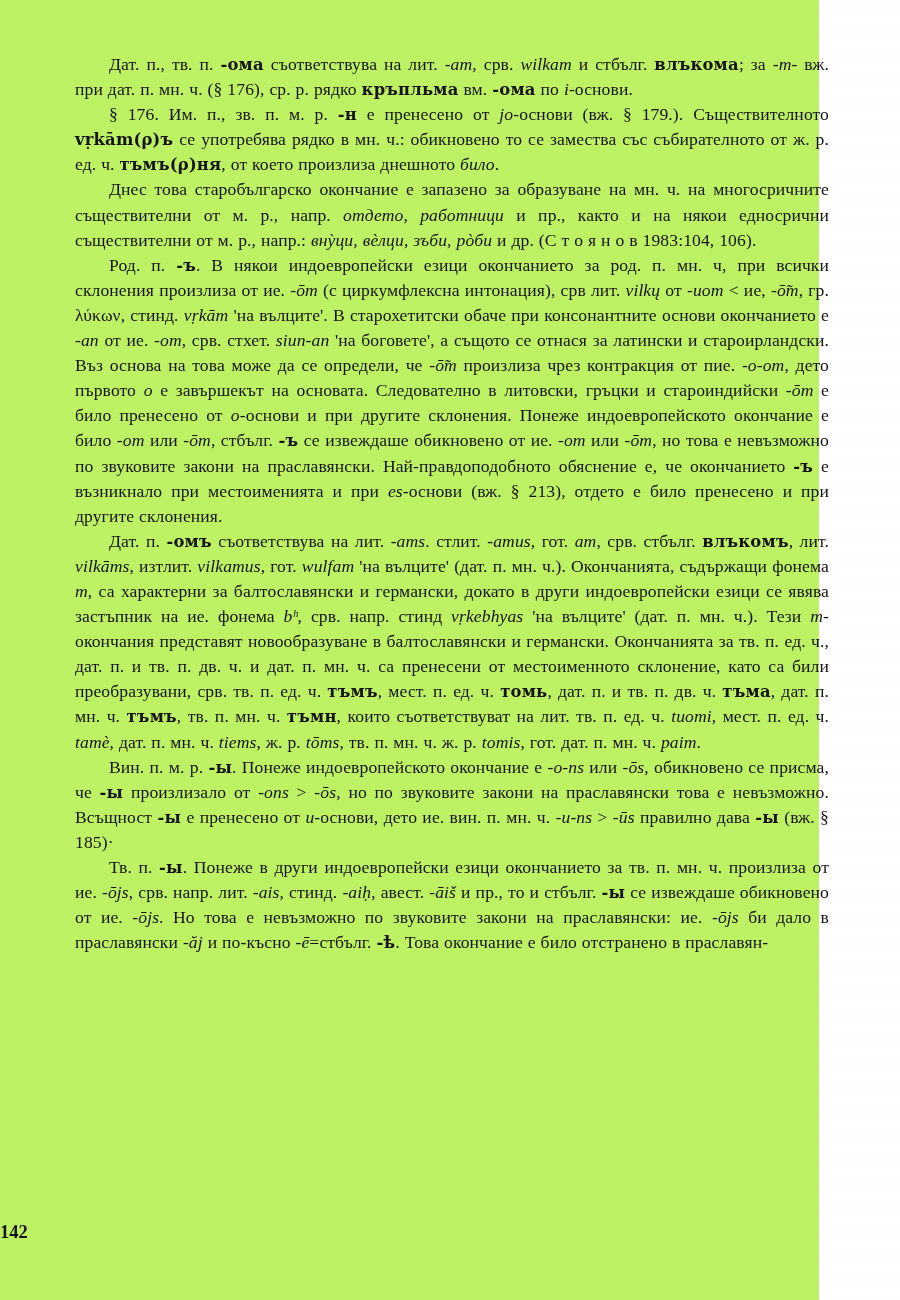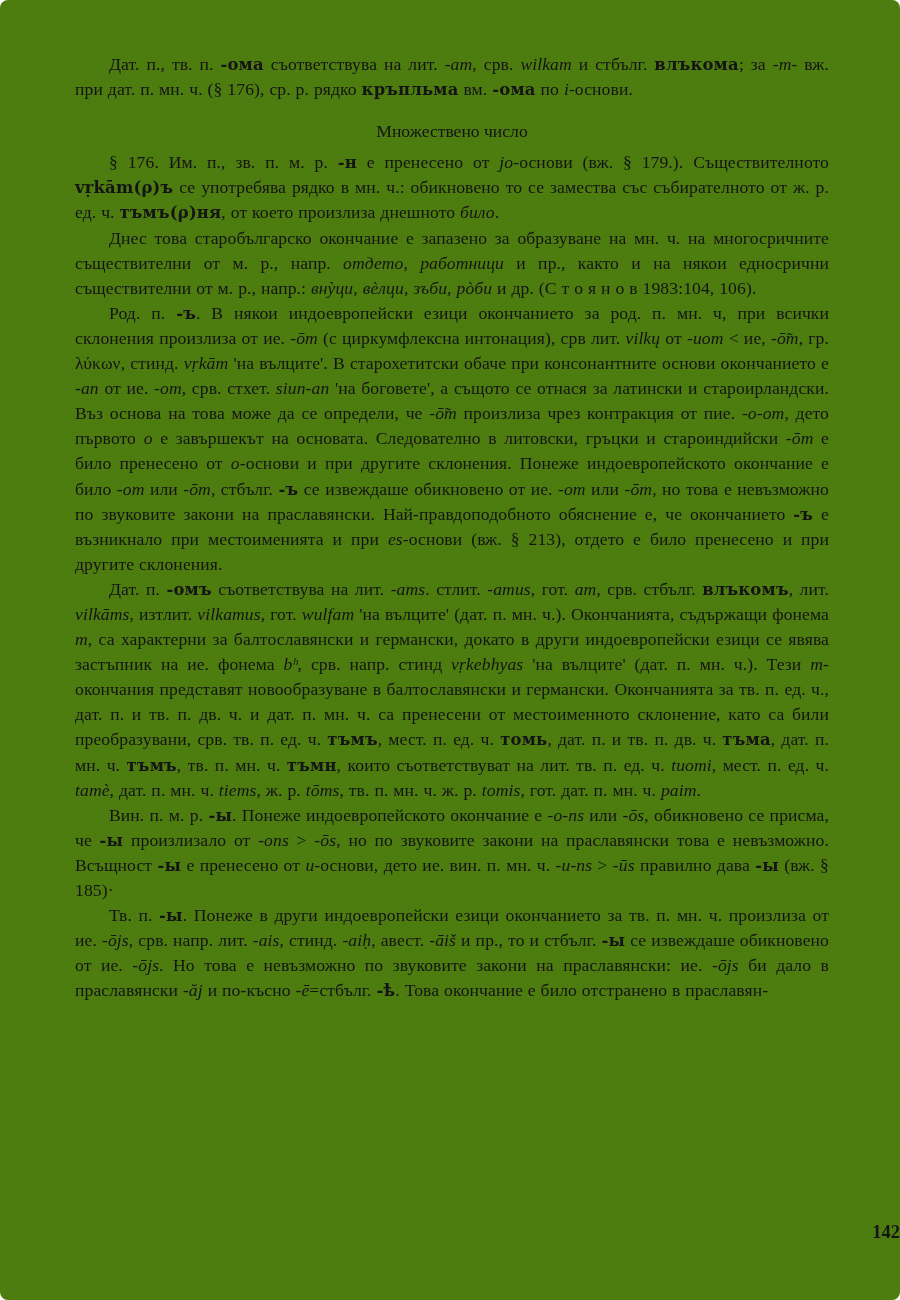--- a/index.html
+++ b/index.html
@@ -11,24 +11,23 @@
     width: 900px;
     height: 1300px;
     font-family: "Liberation Serif", "DejaVu Serif", serif;
     color: #141414;
     position: relative;
     overflow: hidden;
   }
   .page {
     position: absolute;
     left: 0; top: 0;
-    width: 900px;
+    width: 819px;
     height: 1300px;
-    background: #4d7c0f;
-    border-radius: 8px;
+    background: #bef264;
   }
   .content {
     position: absolute;
     left: 75px;
     top: 52px;
     width: 754px;
   }
   p {
     margin: 0;
     font-size: 17.6px;
@@ -53,21 +52,21 @@
     font-size: 16.4px;
     letter-spacing: 0.2px;
   }
   .it { font-style: italic; }
   .gr { font-family: Liberation Serif, serif; font-style: normal; }
   .pagenum {
     position: absolute;
     left: 0;
     top: 1222px;
     width: 900px;
-    text-align: right;
+    text-align: left;
     font-size: 18.5px;
     font-weight: bold;
     font-family: "Liberation Serif", serif;
   }
   
   .grain {
     position: absolute;
     left: 0; top: 0; width: 900px; height: 1300px;
     pointer-events: none;
     opacity: 0.035;
@@ -78,21 +77,20 @@
 </style>
 </head>
 <body>
 
 <div class="page">
 
   <div class="content para-stack">
 
     <p class="indent">Дат. п., тв. п. <span class="ocs">-ома</span> съответствува на лит. <span class="it">-am</span>, срв. <span class="it">wilkam</span> и стбълг. <span class="ocs">влъкома</span>; за <span class="it">-m-</span> вж. при дат. п. мн. ч. (§ 176), ср. р. рядко <span class="ocs">кръпльма</span> вм. <span class="ocs">-ома</span> по <span class="it">i</span>-основи.</p>
 
-    <div class="heading">Множествено число</div>
 
     <p class="indent">§ 176. Им. п., зв. п. м. р. <span class="ocs">-н</span> е пренесено от <span class="it">jo</span>-основи (вж. § 179.). Съществителното <span class="ocs">vṛkām(ρ)ъ</span> се употребява рядко в мн. ч.: обикновено то се замества със събирателното от ж. р. ед. ч. <span class="ocs">тъмъ(ρ)ня</span>, от което произлиза днешното <span class="it">било</span>.</p>
 
     <p class="indent">Днес това старобългарско окончание е запазено за образуване на мн. ч. на многосричните съществителни от м. р., напр. <span class="it">отдето, работници</span> и пр., както и на някои едносрични съществителни от м. р., напр.: <span class="it">внỳци, вèлци, зъби, рòби</span> и др. (С т о я н о в 1983:104, 106).</p>
 
     <p class="indent">Род. п. <span class="ocs">-ъ</span>. В някои индоевропейски езици окончанието за род. п. мн. ч, при всички склонения произлиза от ие. <span class="it">-ōm</span> (с циркумфлексна интонация), срв лит. <span class="it">vilkų</span> от <span class="it">-uom</span> &lt; ие, <span class="it">-ō̃m</span>, гр. <span class="gr">λύκων</span>, стинд. <span class="it">vṛkām</span> 'на вълците'. В старохетитски обаче при консонантните основи окончанието е <span class="it">-an</span> от ие. <span class="it">-om</span>, срв. стхет. <span class="it">siun-an</span> 'на боговете', а същото се отнася за латински и староирландски. Въз основа на това може да се определи, че <span class="it">-ō̃m</span> произлиза чрез контракция от пие. <span class="it">-o-om</span>, дето първото <span class="it">o</span> е завършекът на основата. Следователно в литовски, гръцки и староиндийски <span class="it">-ōm</span> е било пренесено от <span class="it">o</span>-основи и при другите склонения. Понеже индоевропейското окончание е било <span class="it">-om</span> или <span class="it">-ōm</span>, стбълг. <span class="ocs">-ъ</span> се извеждаше обикновено от ие. <span class="it">-om</span> или <span class="it">-ōm</span>, но това е невъзможно по звуковите закони на праславянски. Най-правдоподобното обяснение е, че окончанието <span class="ocs">-ъ</span> е възникнало при местоименията и при <span class="it">es</span>-основи (вж. § 213), отдето е било пренесено и при другите склонения.</p>
 
     <p class="indent">Дат. п. <span class="ocs">-омъ</span> съответствува на лит. <span class="it">-ams</span>. стлит. <span class="it">-amus</span>, гот. <span class="it">am</span>, срв. стбълг. <span class="ocs">влъкомъ</span>, лит. <span class="it">vilkāms</span>, изтлит. <span class="it">vilkamus</span>, гот. <span class="it">wulfam</span> 'на вълците' (дат. п. мн. ч.). Окончанията, съдържащи фонема <span class="it">m</span>, са характерни за балтославянски и германски, докато в други индоевропейски езици се явява застъпник на ие. фонема <span class="it">bʰ</span>, срв. напр. стинд <span class="it">vṛkebhyas</span> 'на вълците' (дат. п. мн. ч.). Тези <span class="it">m</span>-окончания представят новообразуване в балтославянски и германски. Окончанията за тв. п. ед. ч., дат. п. и тв. п. дв. ч. и дат. п. мн. ч. са пренесени от местоименното склонение, като са били преобразувани, срв. тв. п. ед. ч. <span class="ocs">тъмъ</span>, мест. п. ед. ч. <span class="ocs">томь</span>, дат. п. и тв. п. дв. ч. <span class="ocs">тъма</span>, дат. п. мн. ч. <span class="ocs">тъмъ</span>, тв. п. мн. ч. <span class="ocs">тъмн</span>, които съответствуват на лит. тв. п. ед. ч. <span class="it">tuomi</span>, мест. п. ед. ч. <span class="it">tamè</span>, дат. п. мн. ч. <span class="it">tiems</span>, ж. р. <span class="it">tōms</span>, тв. п. мн. ч. ж. р. <span class="it">tomis</span>, гот. дат. п. мн. ч. <span class="it">paim</span>.</p>
 
     <p class="indent">Вин. п. м. р. <span class="ocs">-ы</span>. Понеже индоевропейското окончание е <span class="it">-o-ns</span> или <span class="it">-ōs</span>, обикновено се присма, че <span class="ocs">-ы</span> произлизало от <span class="it">-ons</span> &gt; <span class="it">-ōs</span>, но по звуковите закони на праславянски това е невъзможно. Всъщност <span class="ocs">-ы</span> е пренесено от <span class="it">u</span>-основи, дето ие. вин. п. мн. ч. <span class="it">-u-ns</span> &gt; <span class="it">-ūs</span> правилно дава <span class="ocs">-ы</span> (вж. § 185)·</p>

